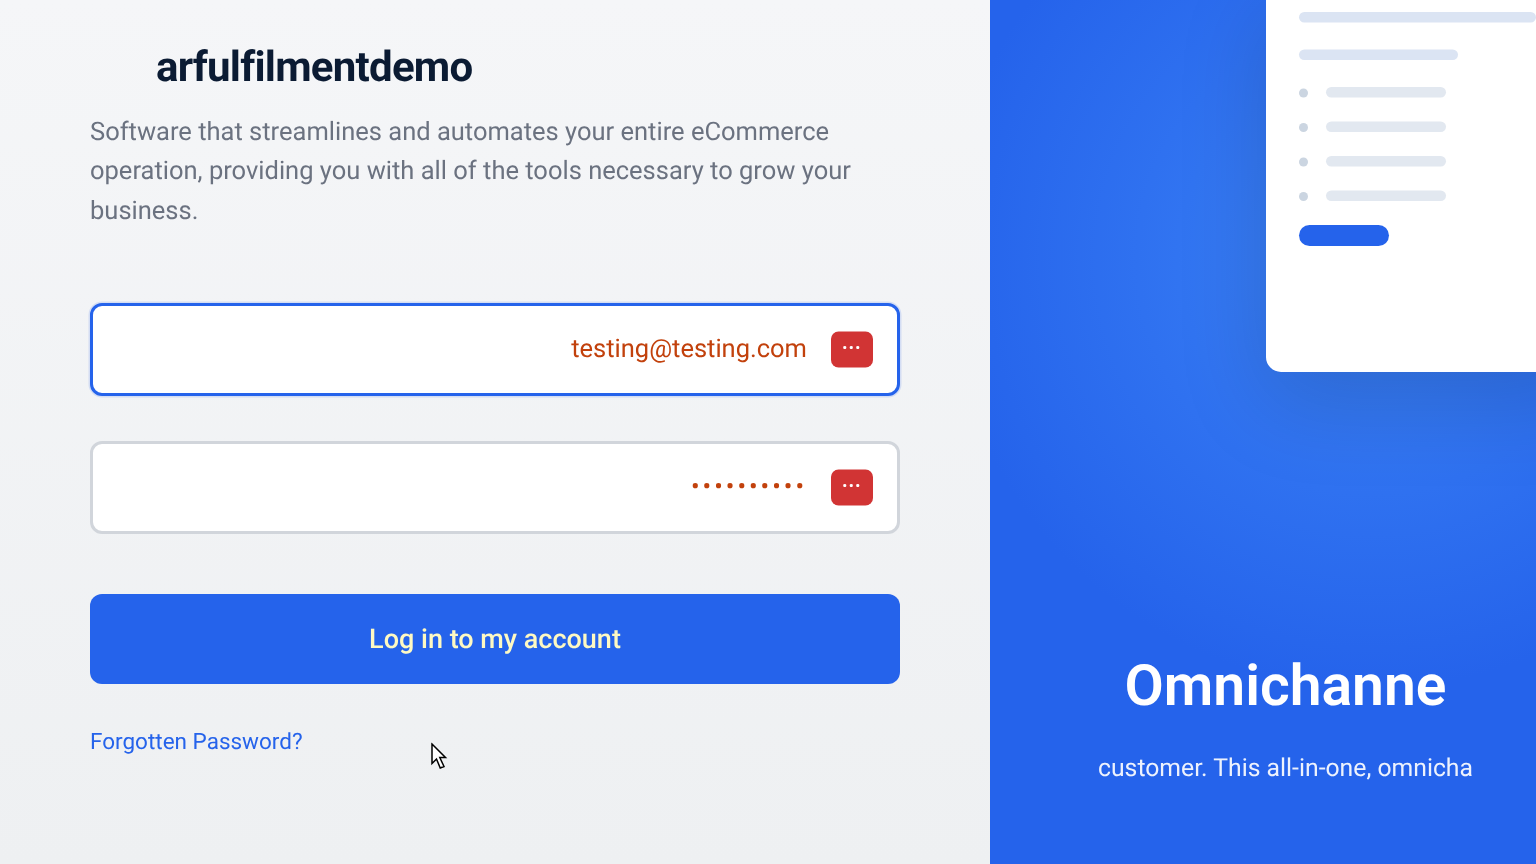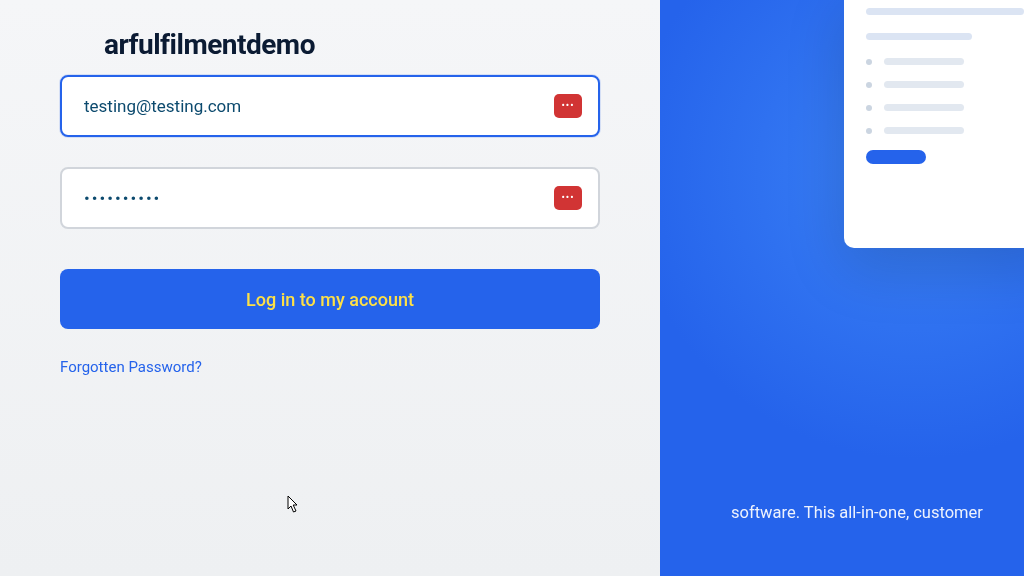--- a/index.html
+++ b/index.html
@@ -44,25 +44,26 @@
     }
     .input-wrapper {
       position: relative;
       margin-bottom: 30px;
     }
     .text-input {
       width: 100%;
       height: 62px;
       padding: 0 60px 0 22px;
       font-size: 17px;
-      color: #0c4a6e;
+      color: #c2410c;
       background: #fff;
       border: 2px solid #d1d5db;
       border-radius: 8px;
       outline: none;
+      text-align: right;
     }
     .input-wrapper.focused .text-input {
       border-color: #2563eb;
       box-shadow: 0 0 0 1px rgba(37,99,235,0.15);
     }
     .pw-badge {
       position: absolute;
       right: 18px;
       top: 50%;
       transform: translateY(-50%);
@@ -78,21 +79,21 @@
       content: "•••";
       color: #fff;
       font-size: 10px;
       letter-spacing: 1px;
       line-height: 1;
     }
     .login-button {
       width: 100%;
       height: 60px;
       background: #2563eb;
-      color: #fde047;
+      color: #fef9c3;
       font-size: 18px;
       font-weight: 500;
       border: none;
       border-radius: 8px;
       cursor: pointer;
       margin-top: 10px;
       margin-bottom: 28px;
       position: relative;
     }
     .forgot-link {
@@ -183,20 +184,21 @@
       height: 20px;
       pointer-events: none;
     }
     .cursor svg { display: block; }
   </style>
 </head>
 <body>
 
 <div class="left-panel">
   <h1 class="brand-title">arfulfilmentdemo</h1>
+  <p class="brand-subtitle">Software that streamlines and automates your entire eCommerce operation, providing you with all of the tools necessary to grow your business.</p>
 
   <div class="input-wrapper focused">
     <input class="text-input" type="text" value="testing@testing.com" style="">
     <div class="pw-badge"></div>
   </div>
 
   <div class="input-wrapper">
     <input class="text-input" type="text" style="letter-spacing: 2px;" value="••••••••••">
     <div class="pw-badge"></div>
   </div>
@@ -228,15 +230,16 @@
       <div class="preview-list-line"></div>
     </div>
     <div class="preview-list-row">
       <div class="preview-dot"></div>
       <div class="preview-list-line"></div>
     </div>
     <div class="preview-pill"></div>
   </div>
 
   <div class="hero-copy">
-    <div class="hero-text">software. This all-in-one, customer</div>
+    <div class="hero-title">Omnichanne</div>
+    <div class="hero-text">customer. This all-in-one, omnicha</div>
   </div>
 </div>
 
 </body></html>

